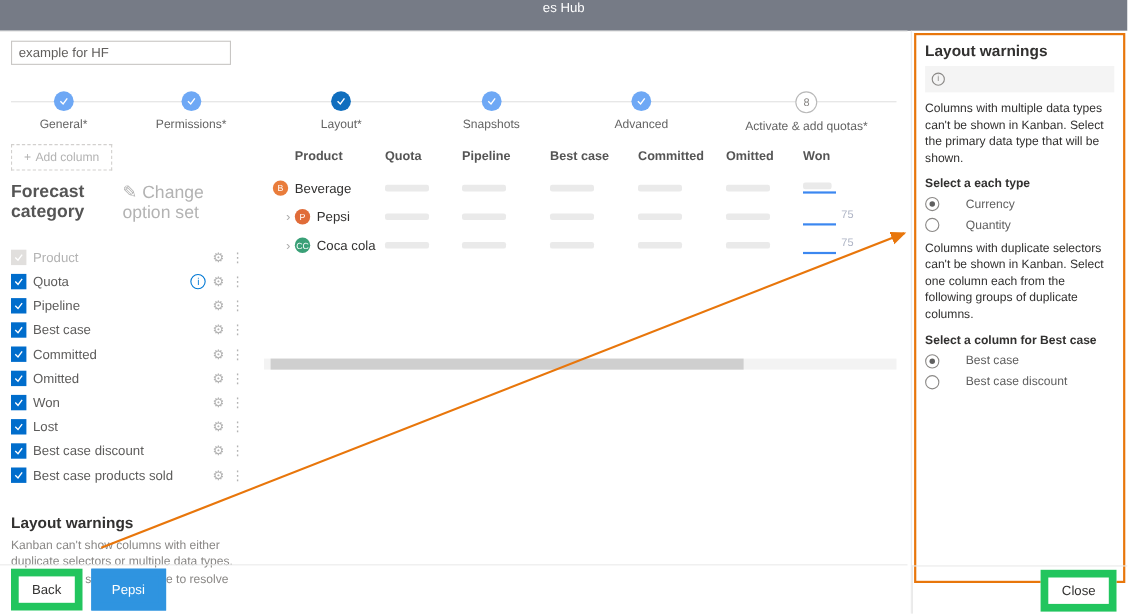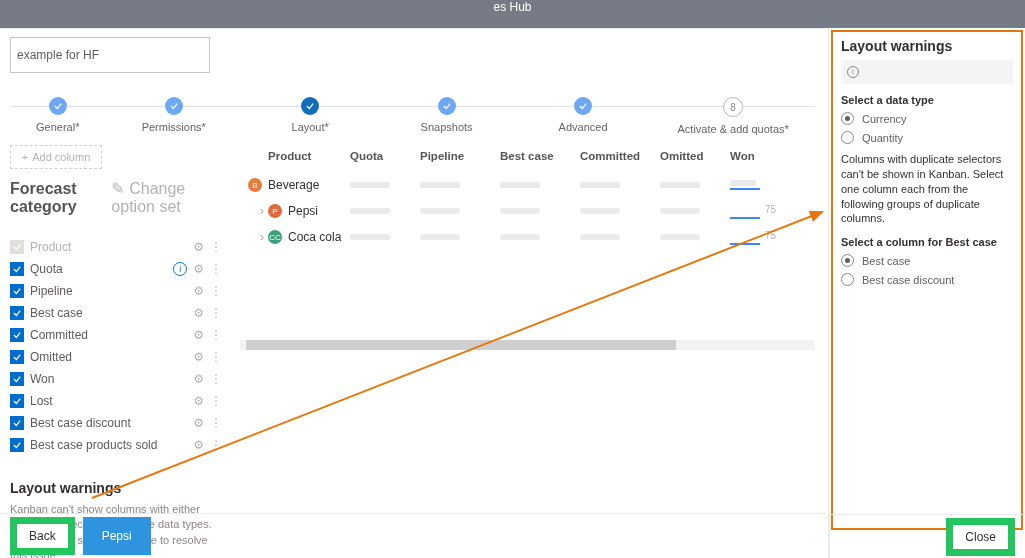--- a/index.html
+++ b/index.html
@@ -32,21 +32,21 @@
   .left-pane {
     position: absolute;
     left: 0; right: 200px; top: 0; bottom: 44px;
     border-top: 1px solid #eaeaea;
     padding: 0;
     background: #fff;
   }
   .title-input {
     margin: 8px 10px 6px 10px;
     width: 200px;
-    height: 36px;
+    height: 22px;
     border: 1px solid #c8c6c4;
     background: #fff;
     color: #605e5c;
     font-size: 12px;
     padding: 0 6px;
     box-sizing: border-box;
     display: flex;
     align-items: center;
   }
   
@@ -238,21 +238,21 @@
     font-size: 10px;
     padding: 6px;
     line-height: 1.3;
     display: flex;
     gap: 4px;
     align-items: center;
   }
   .sp-sec-title { font-size: 11px; font-weight: 600; margin-top: 10px; margin-bottom: 4px;}
   .sp-text { font-size: 11px; color: #323130; margin-top: 8px; line-height: 1.35;}
   .radio-row {
-    display: flex; align-items: center; gap: 8px;
+    display: flex; align-items: center; gap: 24px;
     font-size: 11px; color: #606060;
     margin: 6px 0;
   }
   .radio {
     width: 11px; height: 11px; border: 1px solid #8a8886; border-radius: 50%;
     display: flex; align-items: center; justify-content: center;
   }
   .radio.sel::after { content:''; width:5px; height:5px; background:#606060; border-radius:50%;}
 
   
@@ -597,21 +597,22 @@
       </div>
     </div>
   </div>
 
   <div class="side-panel">
     <div class="inner">
       <div class="sp-title">Layout warnings</div>
       <div class="sp-info">
         <span style="border:1px solid #8a8886;border-radius:50%;width:10px;height:10px;display:inline-flex;align-items:center;justify-content:center;font-size:8px;">i</span>
       </div>
-      <div class="sp-sec-title">Select a data type</div>
+      <div class="sp-text">Columns with multiple data types can't be shown in Kanban. Select the primary data type that will be shown.</div>
+      <div class="sp-sec-title">Select a each type</div>
       <div class="radio-row">
         <span class="radio sel"></span>
         <span>Currency</span>
       </div>
       <div class="radio-row">
         <span class="radio"></span>
         <span>Quantity</span>
       </div>
       <div class="sp-text">Columns with duplicate selectors can't be shown in Kanban. Select one column each from the following groups of duplicate columns.</div>
       <div class="sp-sec-title">Select a column for Best case</div>

